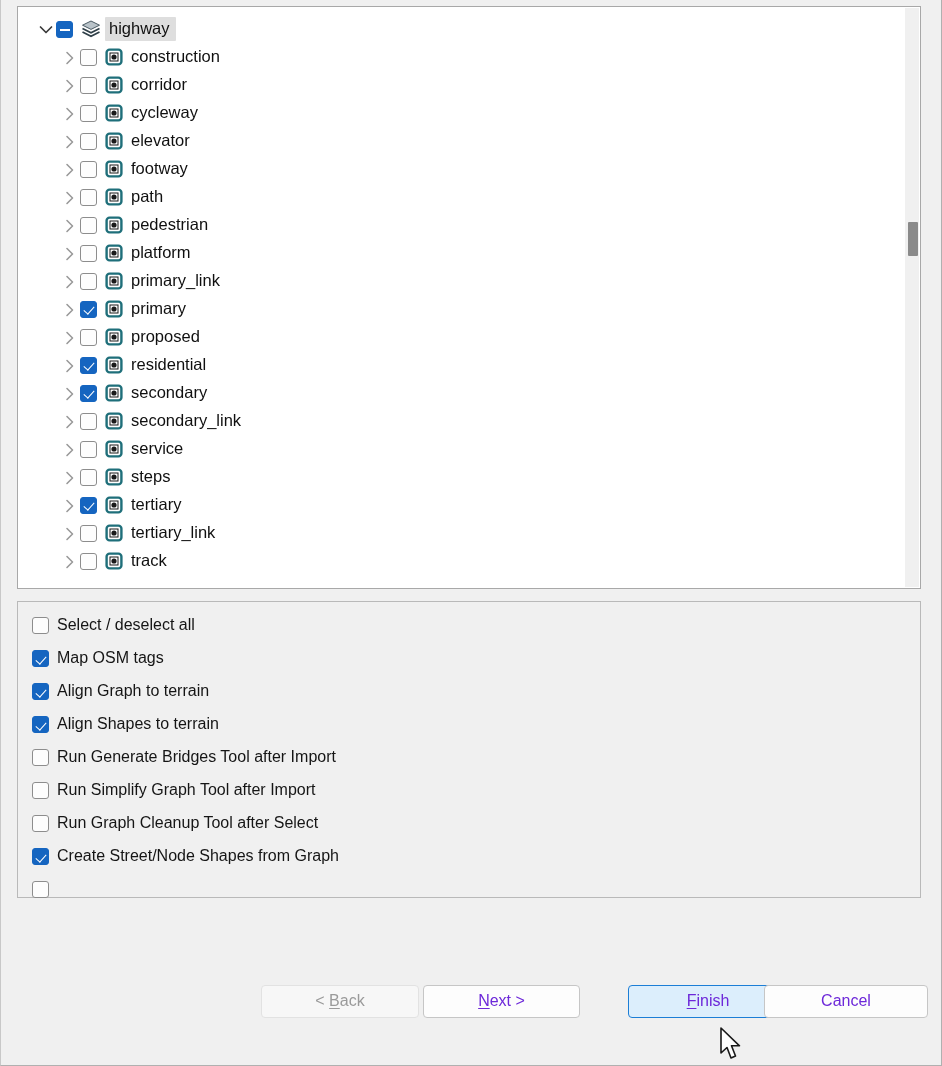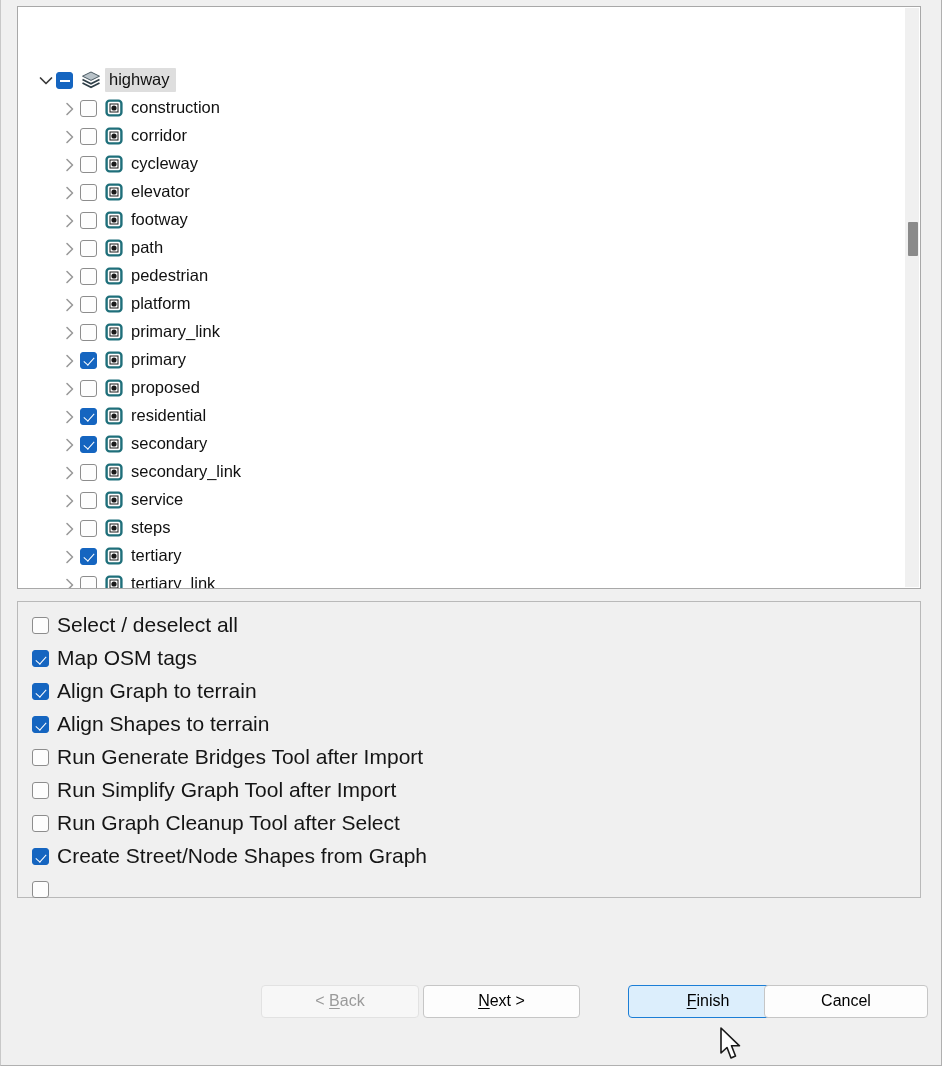--- a/index.html
+++ b/index.html
@@ -32,21 +32,21 @@
     height: 583px;
     background: #ffffff;
     border: 1px solid #a8a8a8;
     overflow: hidden;
   }
   .tree-scroll-area {
     position: absolute;
     left: 0; top: 0; right: 0; bottom: 0;
     overflow: hidden;
   }
-  .tree-rows { padding-top: 18px; margin-top: 41px; }
+  .tree-rows { padding-top: 8px; }
 
   .tree-row {
     display: flex;
     align-items: center;
     height: 28px;
     padding-left: 18px;
     white-space: nowrap;
   }
   .tree-row.child { padding-left: 42px; }
 
@@ -138,21 +138,21 @@
     background: #f0f0f0;
     border: 1px solid #b9b9b9;
     padding: 7px 0 0 14px;
   }
   .opt-row {
     display: flex;
     align-items: center;
     height: 33px;
   }
   .opt-label {
-    font-size: 21px;
+    font-size: 16px;
     color: #151515;
     line-height: 1;
     padding-bottom: 2px;
   }
 
   
   .sep {
     position: absolute;
     left: 0; right: 0; bottom: 80px;
     height: 1px;
@@ -163,21 +163,21 @@
     left: 0; right: 0; bottom: 16px;
     height: 80px;
     background: #f0f0f0;
   }
   .btn {
     position: absolute;
     top: 16px;
     height: 33px;
     border-radius: 4px;
     font-size: 16px;
-    color: #000000;
+    color: #6d28d9;
     background: #fdfdfd;
     border: 1px solid #c6c6c6;
     display: flex;
     align-items: center;
     justify-content: center;
     line-height: 1;
     padding-bottom: 2px;
   }
   .btn.disabled {
     color: #9a9a9a;

